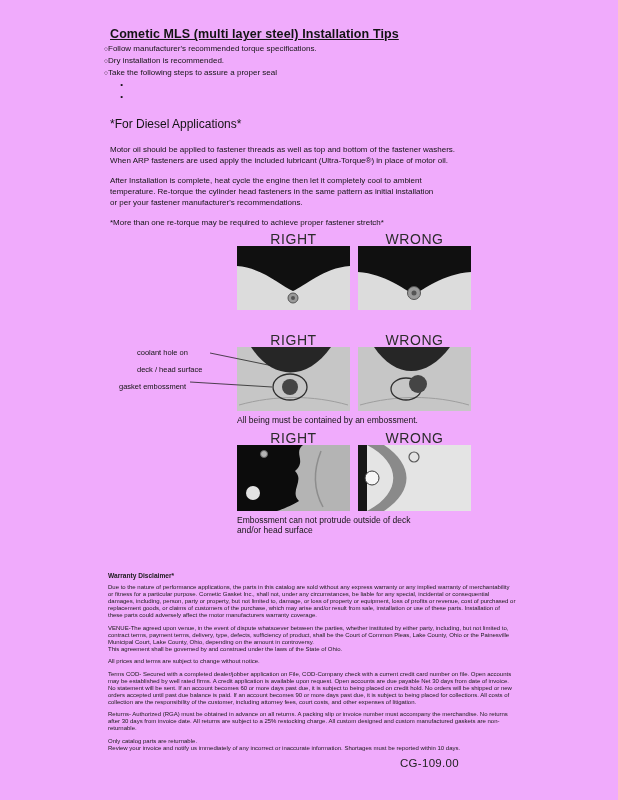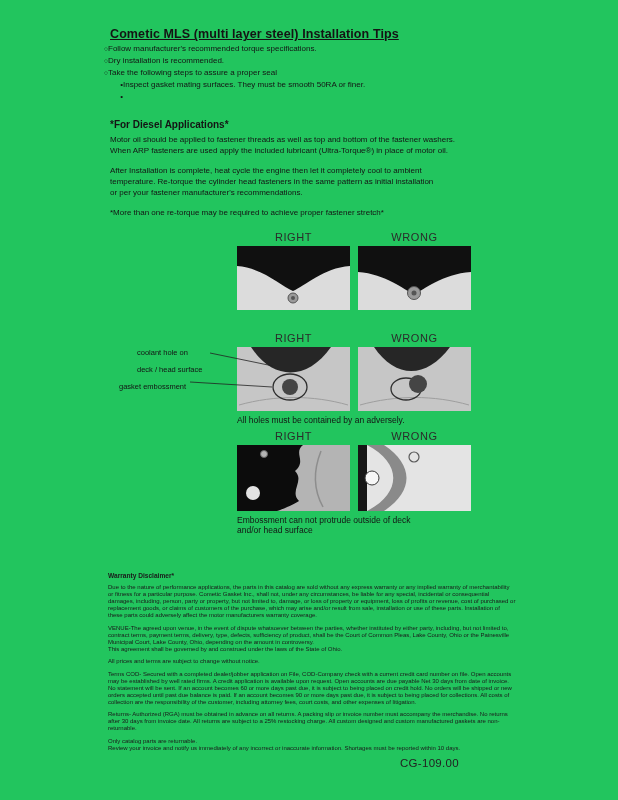--- a/index.html
+++ b/index.html
@@ -4,50 +4,50 @@
 <style>
   html,body{margin:0;padding:0;}
   body{
     width:618px;height:800px;
     background:#ececea;
     font-family:"Liberation Sans", sans-serif;
     color:#141414;
   }
   .page{
     position:relative;width:618px;height:800px;
-    background:#22c55e;overflow:hidden;
+    background:#f0abfc;overflow:hidden;
   }
 
   
   .title{
     position:absolute;left:110px;top:19px;
     font-size:12.5px;font-weight:700;
     text-decoration:underline;letter-spacing:.1px;
   }
 
   
   .tips{position:absolute;left:99px;top:43px;width:435px;font-size:8px;line-height:12px;text-align:right;}
   .bullet{display:flex;align-items:baseline;}
   .bullet .mk{width:9px;flex:none;font-size:6.5px;}
   .bullet.sub{margin-left:15px;}
   .bullet.sub .mk{font-size:8px;}
 
   
   .diesel{position:absolute;left:110px;top:119px;width:416px;font-size:8px;line-height:11px;}
-  .diesel h2{font-size:10px;font-weight:700;margin:0 0 4px 0;}
+  .diesel h2{font-size:12px;font-weight:400;margin:0 0 14px 0;}
   .diesel p{margin:0 0 9px 0;white-space:pre-line;}
   .diesel .note{margin-top:3px;}
 
   
   .figrow{position:absolute;left:237px;width:234px;}
   #fig-row-1{top:231px;}
   #fig-row-2{top:332px;}
   #fig-row-3{top:430px;}
   .figrow .labels{display:flex;height:13px;}
-  .figrow .labels span{width:113px;text-align:center;font-size:11px;letter-spacing:.6px;color:#2b2b2b;}
+  .figrow .labels span{width:113px;text-align:center;font-size:14px;letter-spacing:.6px;color:#2b2b2b;}
   .figrow .labels span:last-child{margin-left:8px;}
   .figrow .imgs{display:flex;gap:8px;margin-top:2px;}
   .figrow svg{display:block;}
   .figrow .caption{font-size:8.5px;line-height:10px;margin-top:4px;white-space:pre-line;}
 
   
   .side-label{position:absolute;font-size:7.5px;line-height:17px;white-space:pre-line;color:#141414;}
   #coolant-label{left:137px;top:344px;}
   #embossment-label{left:119px;top:378px;}
 
@@ -75,21 +75,20 @@
     <div class="bullet">
       <span class="mk">○</span>
       <span>Dry installation is recommended.</span>
     </div>
     <div class="bullet">
       <span class="mk">○</span>
       <span>Take the following steps to assure a proper seal</span>
     </div>
     <div class="bullet sub">
       <span class="mk">•</span>
-      <span>Inspect gasket mating surfaces.  They must be smooth 50RA or finer.</span>
     </div>
     <div class="bullet sub">
       <span class="mk">•</span>
     </div>
   </div>
 
   <div class="diesel">
     <h2>*For Diesel Applications*</h2>
     <p>Motor oil should be applied to fastener threads as well as top and bottom of the fastener washers.
 When ARP fasteners are used apply the included lubricant (Ultra-Torque®) in place of motor oil.</p>
@@ -134,21 +133,21 @@
         <circle cx="53" cy="40" r="8" fill="#454545"></circle>
       </svg>
       <svg width="113" height="64" viewBox="0 0 113 64">
         <rect width="113" height="64" fill="#c6c6c6"></rect>
         <path d="M16,0 C38,32 68,32 92,0 Z" fill="#262626"></path>
         <path d="M2,58 C38,48 76,48 111,58" fill="none" stroke="#9e9e9e" stroke-width="1"></path>
         <ellipse cx="48" cy="42" rx="15" ry="11" fill="none" stroke="#2e2e2e" stroke-width="1.3"></ellipse>
         <circle cx="60" cy="37" r="9" fill="#454545"></circle>
       </svg>
     </div>
-    <div class="caption">All holes must be contained by an adversely.</div>
+    <div class="caption">All being must be contained by an embossment.</div>
   </div>
 
   <div class="side-label" id="coolant-label">coolant hole on
 deck / head surface</div>
   <div class="side-label" id="embossment-label">gasket embossment</div>
 
   <svg class="overlay" width="618" height="800" viewBox="0 0 618 800">
     <line x1="210" y1="353" x2="273" y2="366" stroke="#222" stroke-width="0.8"></line>
     <line x1="190" y1="382" x2="272" y2="387" stroke="#222" stroke-width="0.8"></line>
   </svg>

